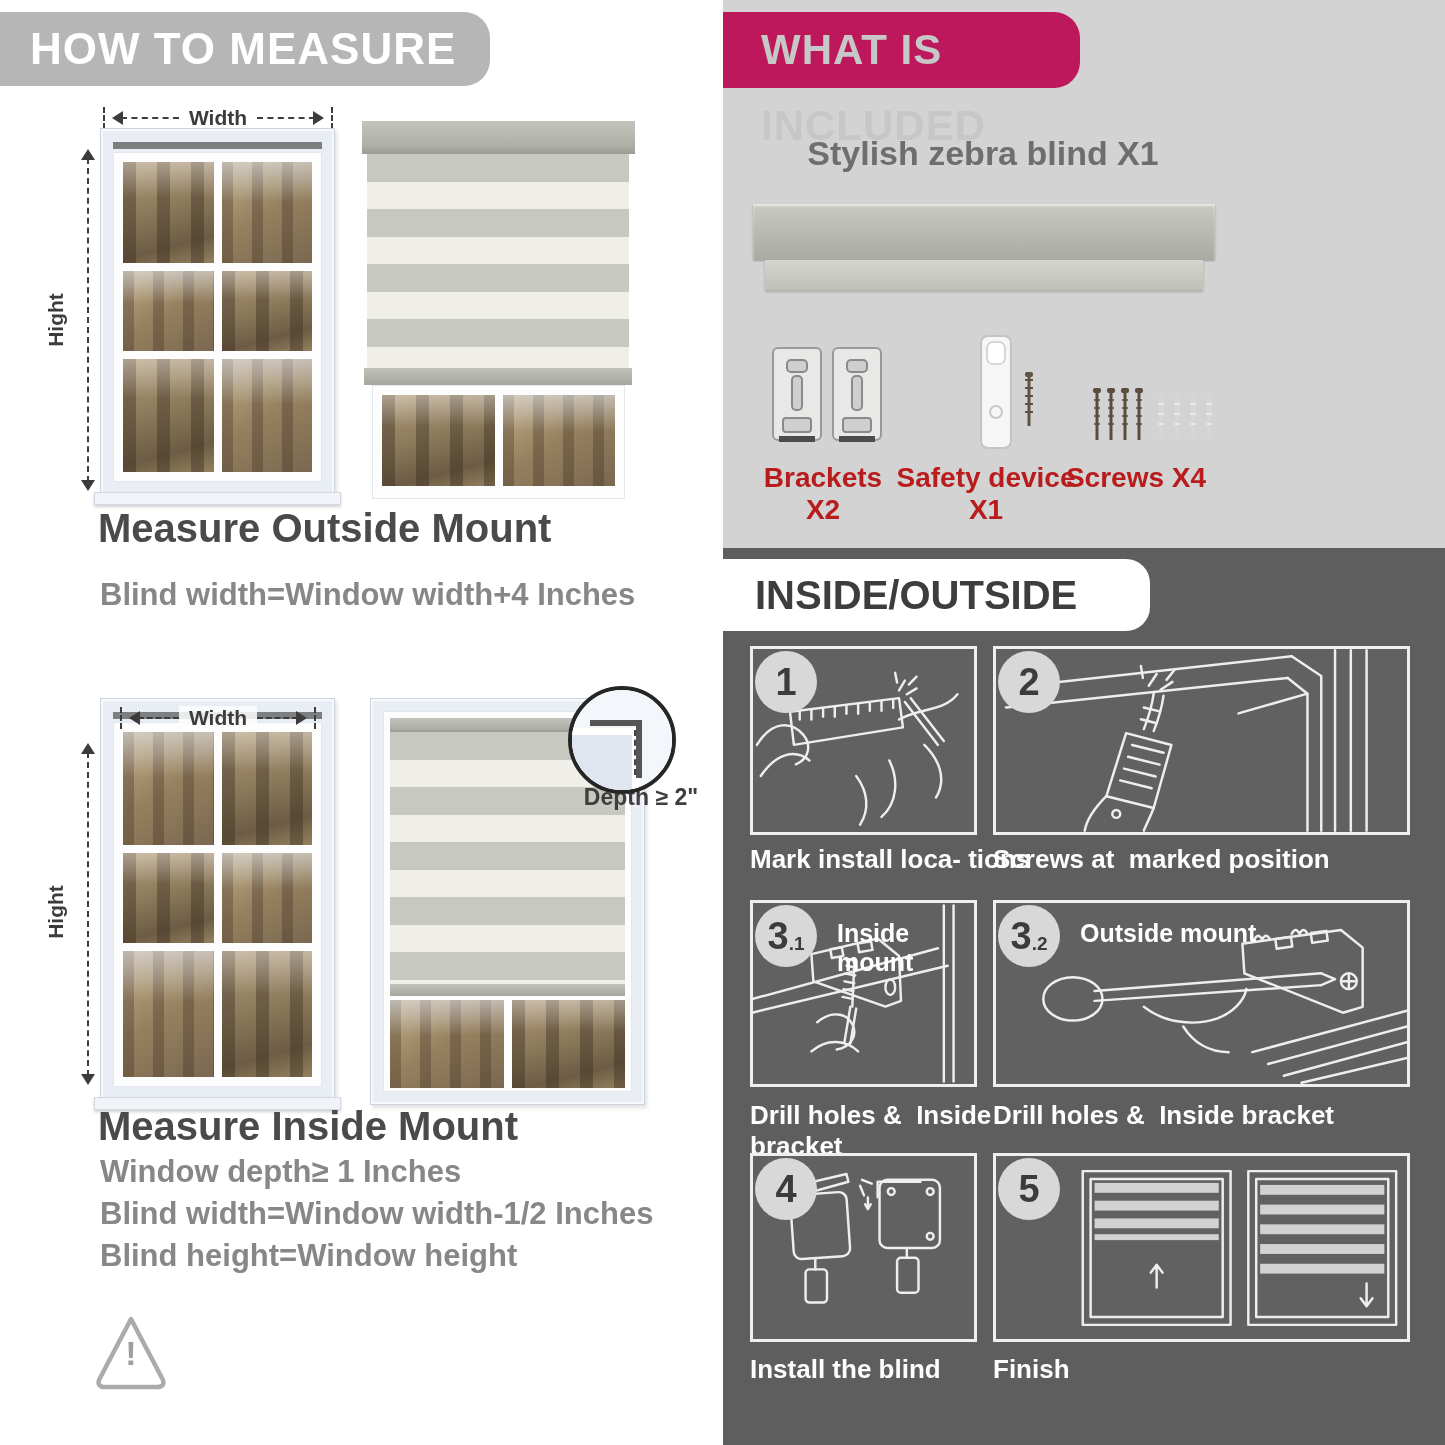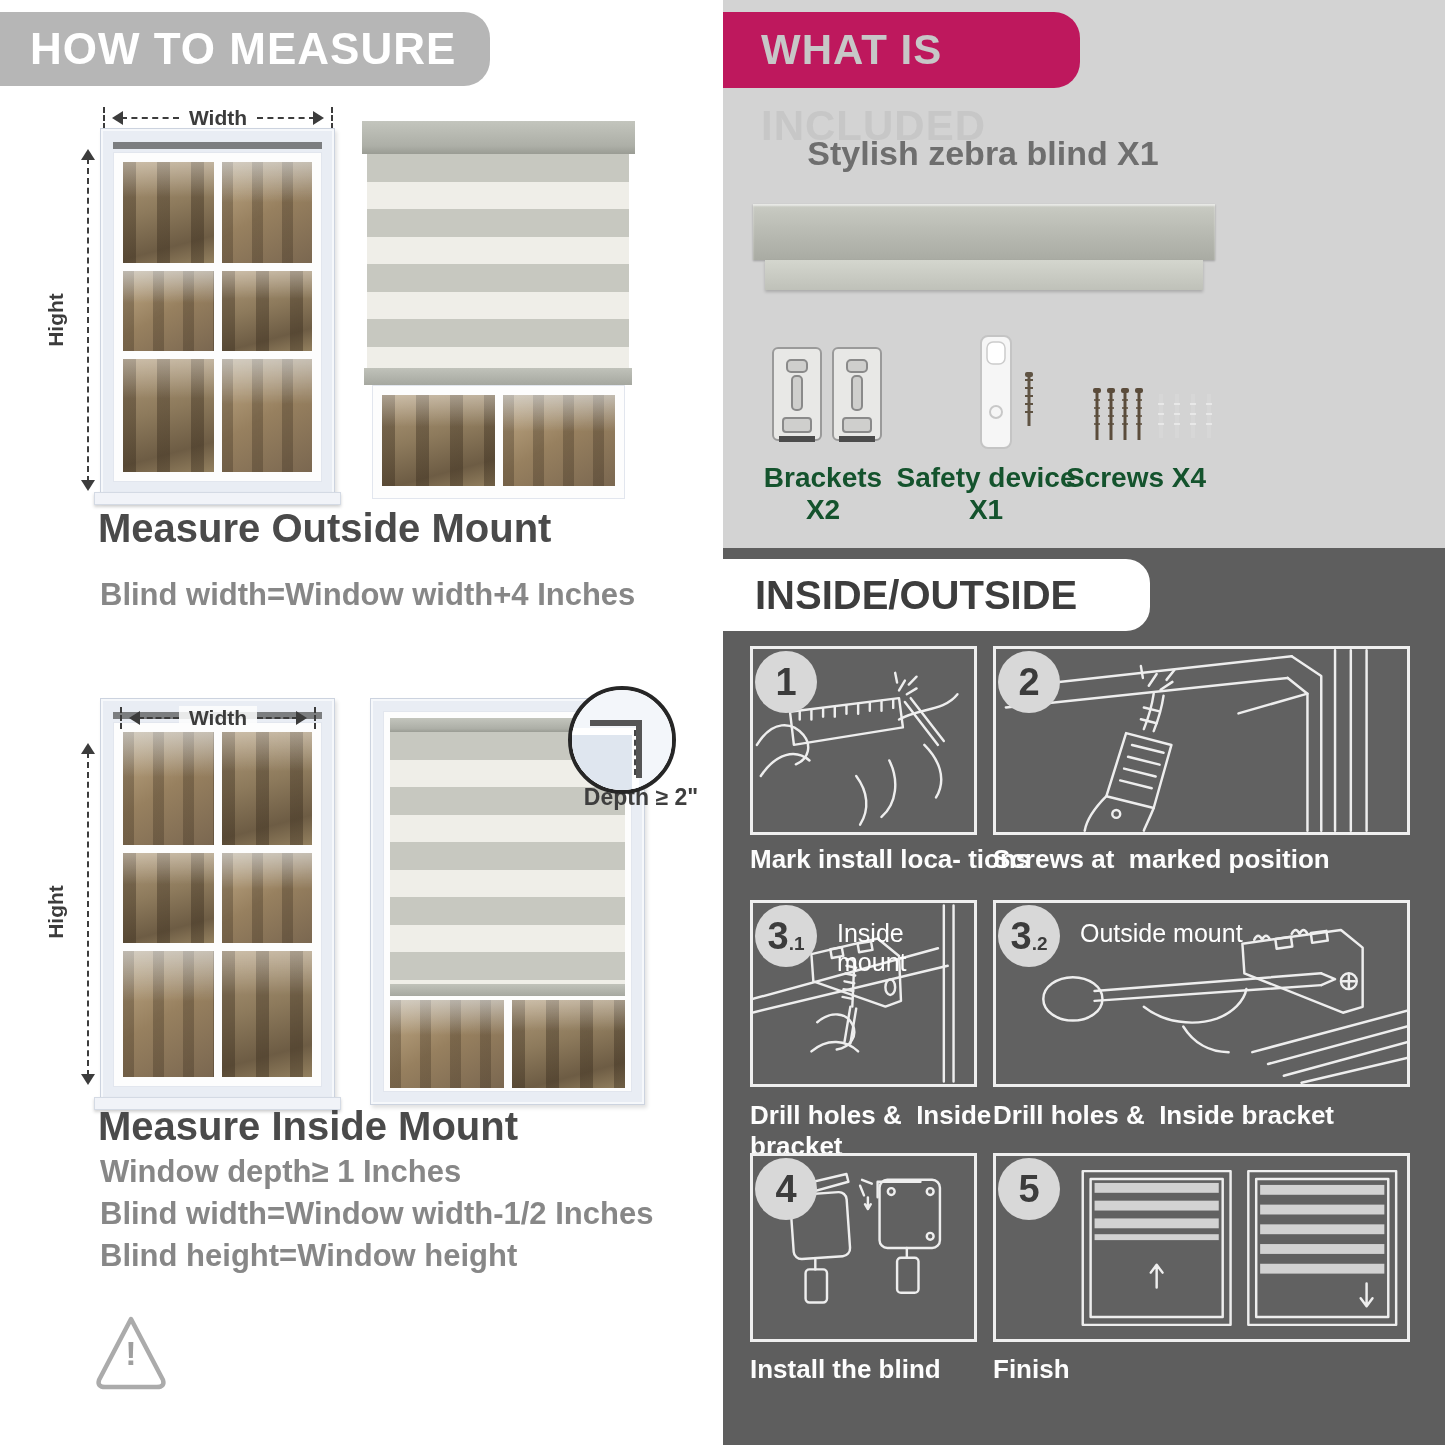--- a/index.html
+++ b/index.html
@@ -63,34 +63,34 @@
 
   
   .right-top{left:723px;top:0;width:722px;height:548px;background:#d3d3d3;}
   .included-header{left:0;top:12px;width:357px;height:76px;background:#be185d;
     border-radius:0 26px 26px 0;color:#c7c7c7;font-size:42px;font-weight:bold;
     line-height:76px;padding-left:38px;letter-spacing:1px;}
   .product-title{font-size:34px;font-weight:bold;color:#6e6e6e;text-align:center;}
   .headrail{background:linear-gradient(180deg,#c9cbc3 0%,#b7b9b1 55%,#a9aba3 100%);
     box-shadow:inset 0 2px 2px rgba(255,255,255,.6), 0 1px 2px rgba(0,0,0,.25);}
   .headrail-lip{background:linear-gradient(180deg,#d4d6ce,#bfc1b9);box-shadow:0 2px 3px rgba(0,0,0,.2);}
-  .item-label{font-size:28px;font-weight:bold;color:#14532d;text-align:center;}
+  .item-label{font-size:28px;font-weight:bold;color:#b91c1c;text-align:center;}
 
   
   .right-bottom{left:723px;top:548px;width:722px;height:897px;background:#5e5e5e;}
   .mount-header{left:0;top:11px;width:427px;height:72px;background:#fff;
     border-radius:0 24px 24px 0;color:#3d3d3d;font-size:40px;font-weight:bold;
     line-height:72px;padding-left:32px;}
   .step-panel{border:3px solid #efefef;background:#616161;overflow:hidden;}
   .step-badge{position:absolute;left:2px;top:2px;width:62px;height:62px;border-radius:50%;
     background:#d8d8d8;color:#3c3c3c;display:flex;align-items:center;justify-content:center;
     font-weight:bold;z-index:3;}
   .step-badge .main{font-size:38px;line-height:38px;}
   .step-badge .sub{font-size:19px;line-height:19px;margin-top:14px;}
-  .step-label{position:absolute;left:84px;top:16px;color:#fff;font-size:25px;font-weight:normal;z-index:3;}
+  .step-label{position:absolute;left:84px;top:16px;color:#fff;font-size:25px;font-weight:bold;z-index:3;}
   .step-caption{color:#fdfdfd;font-size:26px;font-weight:bold;white-space:pre-wrap;}
   .lineart{position:absolute;inset:0;}
   .lineart svg{width:100%;height:100%;}
   .la{stroke:#eeeeee;stroke-width:2.5;fill:none;stroke-linecap:round;stroke-linejoin:round;}
   .la-fill{fill:#d2d2d2;stroke:none;}
 
   .warn-triangle{stroke:#ababab;stroke-width:4.5;fill:none;stroke-linejoin:round;}
   .warn-mark{position:absolute;left:0;top:22px;width:100%;text-align:center;
     font-size:34px;font-weight:bold;color:#9f9f9f;}
 </style>

